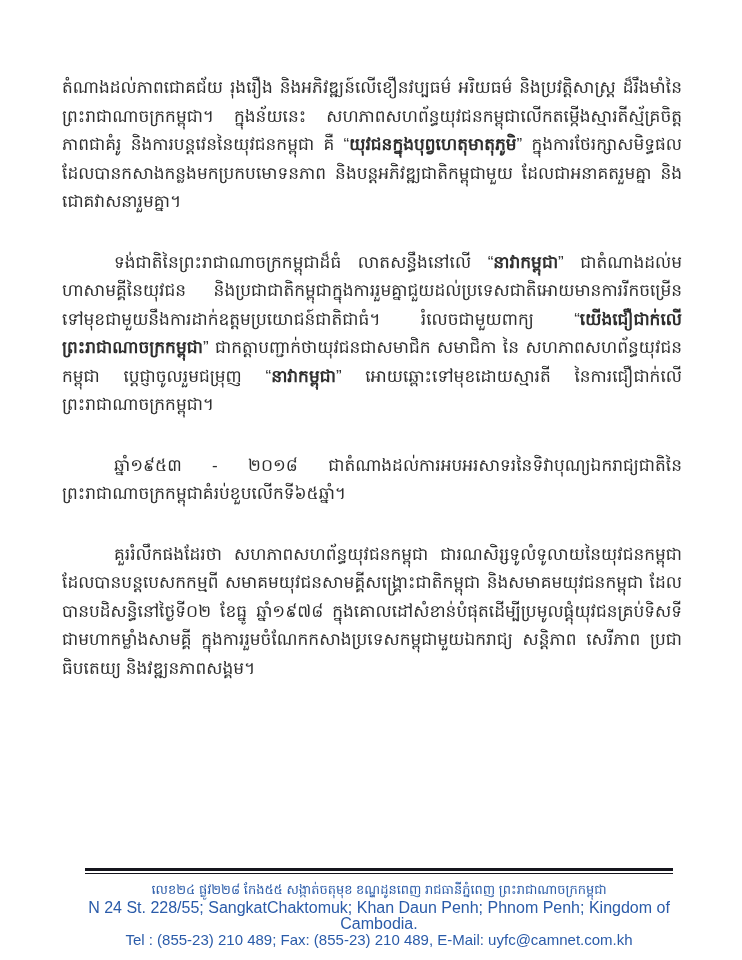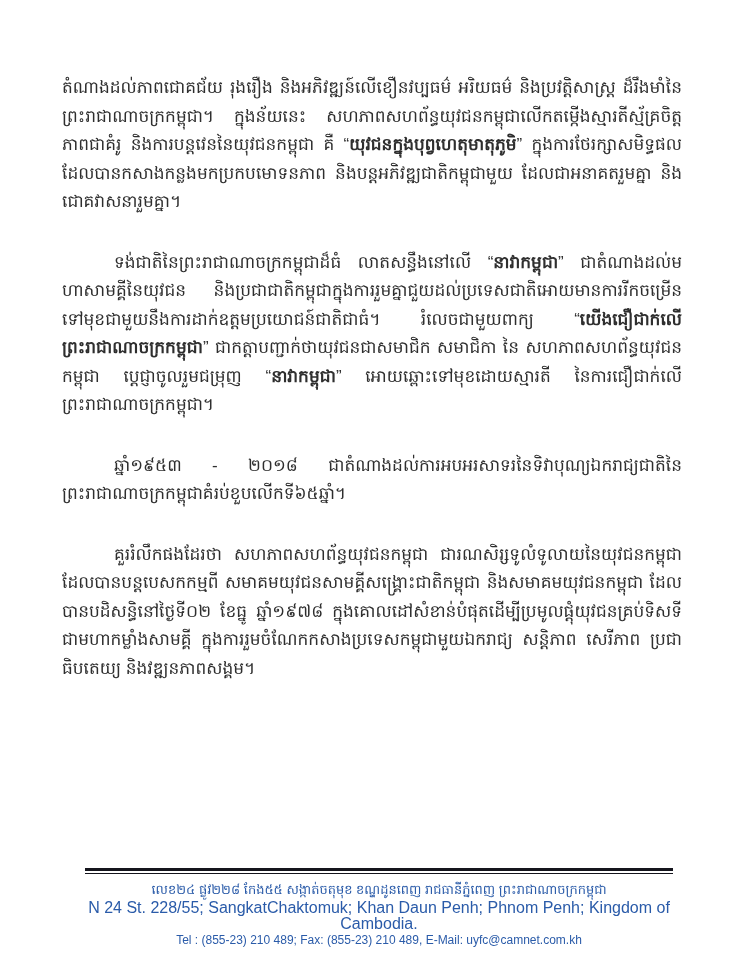--- a/index.html
+++ b/index.html
@@ -60,21 +60,21 @@
   }
   .footer-khmer {
     font-size: 13px;
     line-height: 21px;
   }
   .footer-english {
     font-size: 16px;
     line-height: 16px;
   }
   .footer-contact {
-    font-size: 12px;
+    font-size: 15px;
     line-height: 16px;
   }
 </style>
 </head>
 <body>
 
 <div class="page" style="background: rgb(255, 255, 255);">
 
   <div class="content" style="color: rgb(46, 46, 46);">
     <div id="paragraphs">

